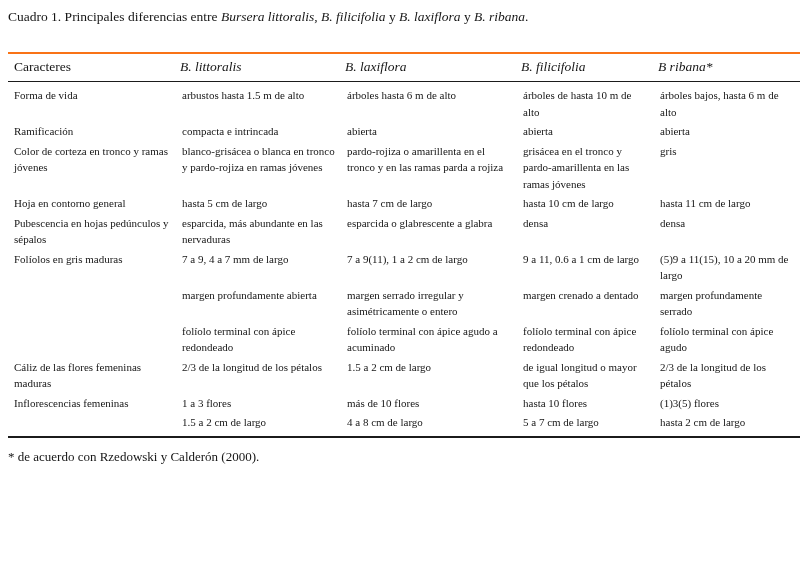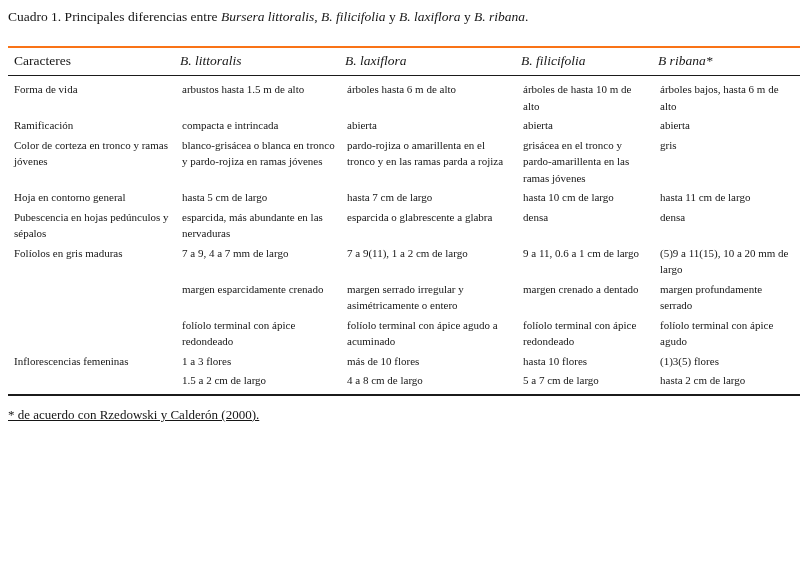--- a/index.html
+++ b/index.html
@@ -9,21 +9,21 @@
     height: 572px;
     font-family: "Liberation Serif", serif;
     color: #161616;
     overflow: hidden;
   }
   .page { padding: 6px 0 0 0; }
   .caption {
     font-size: 13.5px;
     line-height: 1.35;
     padding: 2px 10px 0 8px;
-    margin-bottom: 20px;
+    margin-bottom: 26px;
   }
   .caption i { font-style: italic; }
   table.comparison {
     border-collapse: collapse;
     table-layout: fixed;
     width: 792px;
     margin-left: 8px;
     border-top: 2px solid #f97316;
     border-bottom: 2px solid #1b1b1b;
   }
@@ -45,21 +45,20 @@
     font-size: 11px;
     line-height: 1.5;
     padding: 2px 10px 1px 2px;
   }
   tbody td.first { padding-left: 6px; padding-right: 6px; }
   tbody tr:first-child td { padding-top: 5px; }
   tbody tr:last-child td { padding-bottom: 5px; }
   .footnote {
     font-size: 13px;
     margin: 11px 0 0 8px;
-    text-decoration: underline;
   }
 </style>
 </head>
 <body>
 
 <div class="page">
 
   <p class="caption"><span>Cuadro 1. Principales diferencias entre </span><i>Bursera littoralis</i><span>, </span><i>B. filicifolia</i><span> y </span><i>B. laxiflora</i><span> y </span><i>B. ribana</i><span>.</span></p>
 
   <table class="comparison">
@@ -117,31 +116,38 @@
         </tr>
         <tr>
           <td class="first">Folíolos en gris maduras</td>
           <td>7 a 9, 4 a 7 mm de largo</td>
           <td>7 a 9(11), 1 a 2 cm de largo</td>
           <td>9 a 11, 0.6 a 1 cm de largo</td>
           <td>(5)9 a 11(15), 10 a 20 mm de largo</td>
         </tr>
         <tr>
           <td class="first"></td>
-          <td>margen esparcidamente crenado</td>
+          <td>margen profundamente abierta</td>
           <td>margen serrado irregular y asimétricamente o entero</td>
           <td>margen crenado a dentado</td>
           <td>margen profundamente serrado</td>
         </tr>
         <tr>
           <td class="first"></td>
           <td>folíolo terminal con ápice redondeado</td>
           <td>folíolo terminal con ápice agudo a acuminado</td>
           <td>folíolo terminal con ápice redondeado</td>
           <td>folíolo terminal con ápice agudo</td>
+        </tr>
+        <tr>
+          <td class="first">Cáliz de las flores femeninas maduras</td>
+          <td>2/3 de la longitud de los pétalos</td>
+          <td>1.5 a 2 cm de largo</td>
+          <td>de igual longitud o mayor que los pétalos</td>
+          <td>2/3 de la longitud de los pétalos</td>
         </tr>
         <tr>
           <td class="first">Inflorescencias femeninas</td>
           <td>1 a 3 flores</td>
           <td>más de 10 flores</td>
           <td>hasta 10 flores</td>
           <td>(1)3(5) flores</td>
         </tr>
         <tr>
           <td class="first"></td>

